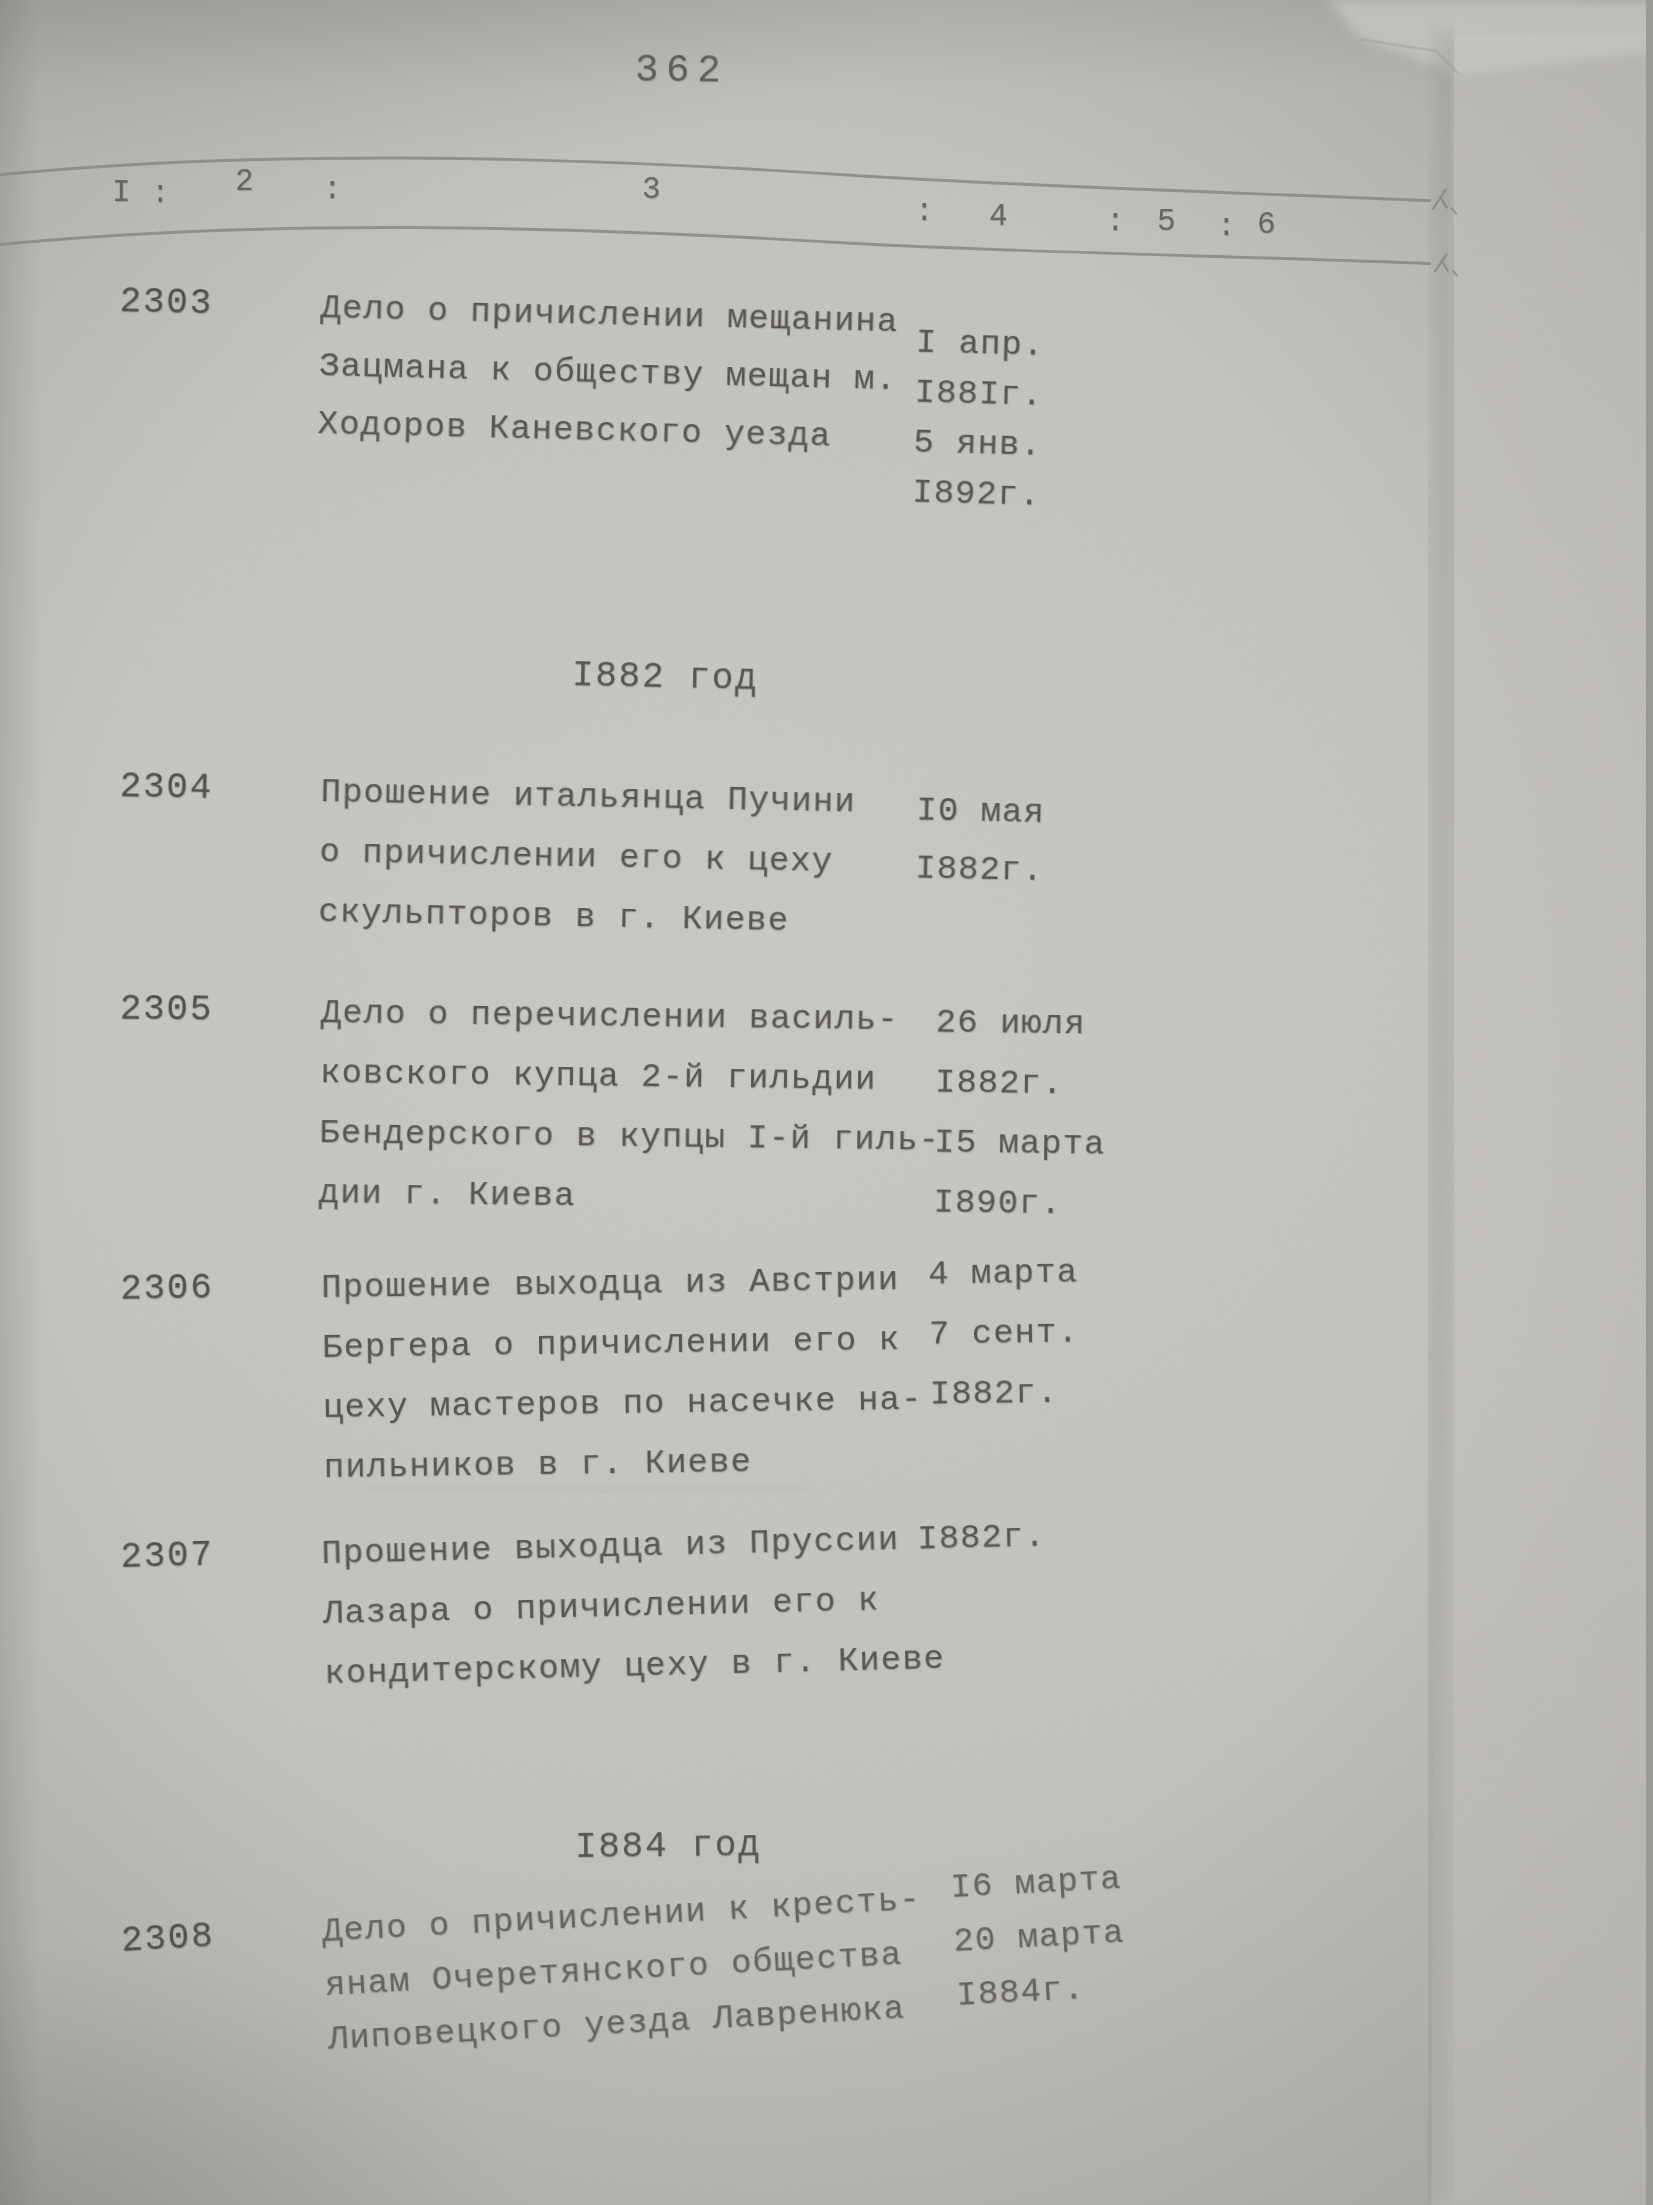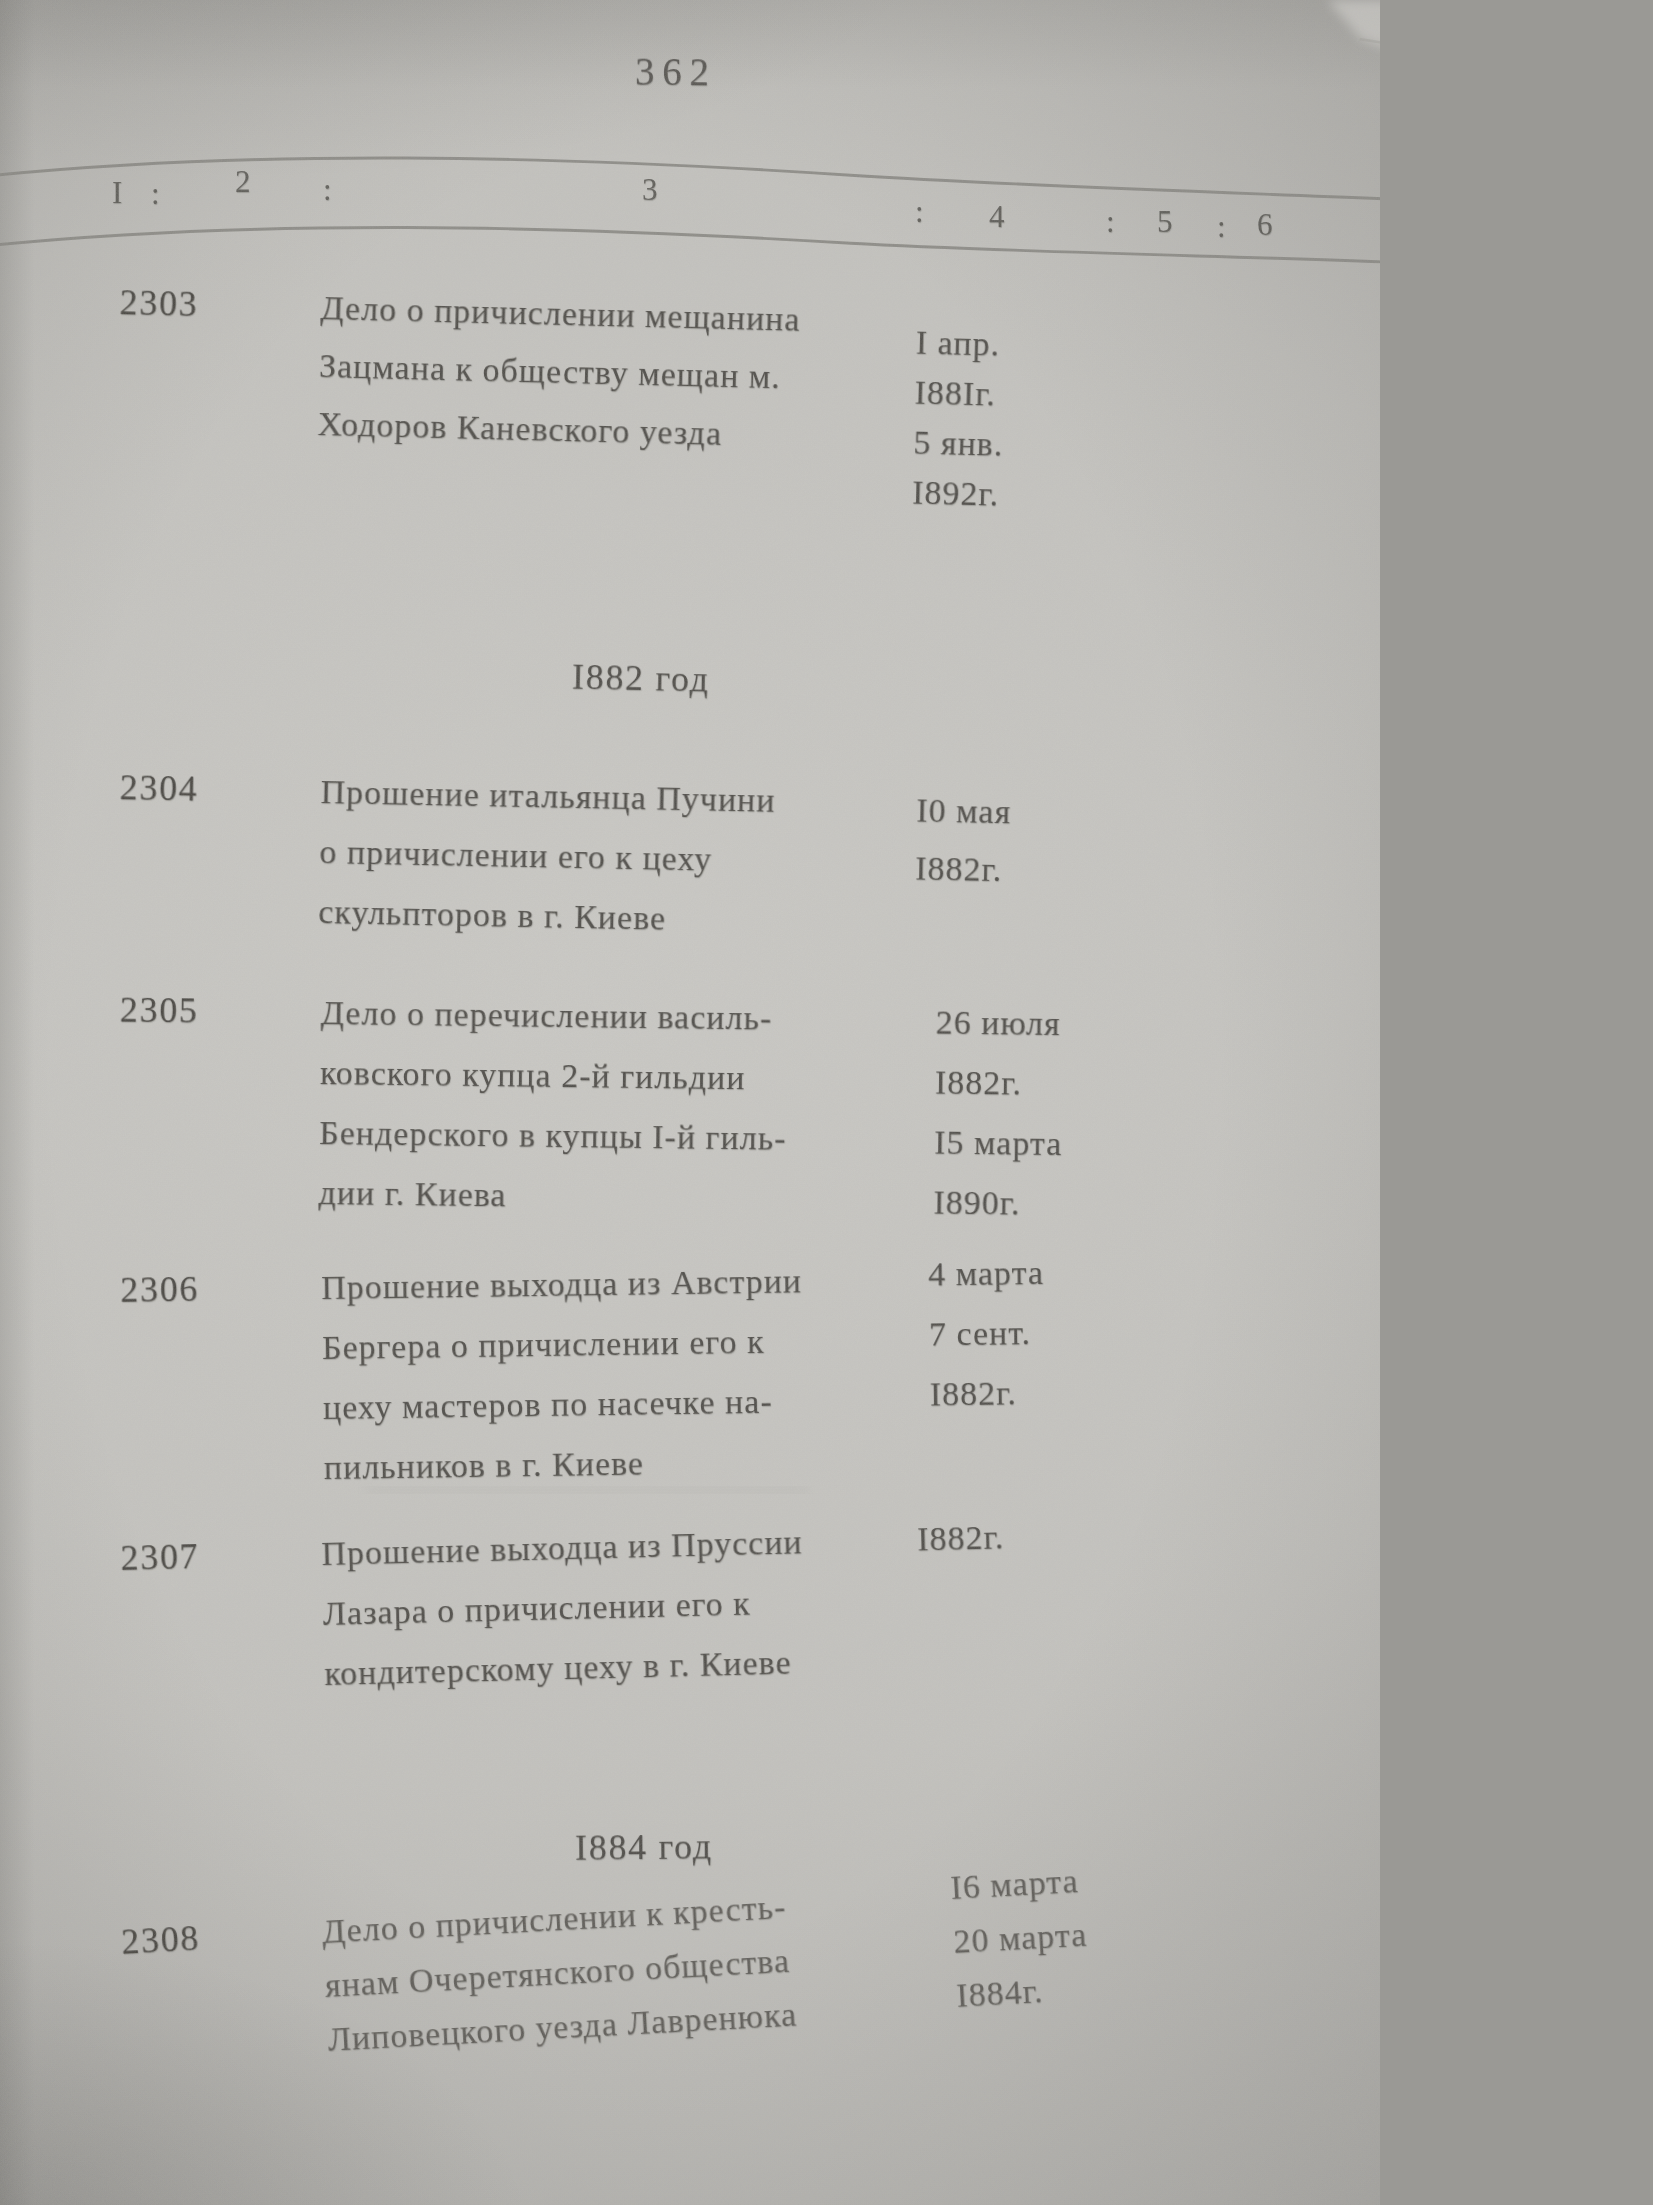--- a/index.html
+++ b/index.html
@@ -1,17 +1,17 @@
 <!DOCTYPE html>
 <html style="font-size:13.6px"><head>
 <meta charset="utf-8">
 <style>
   html,body{margin:0;padding:0;background:#9a9995;}
-  #stage{position:relative;width:1380px;height:2205px;overflow:hidden;
-         font-family:Liberation Serif, serif;}
+  #stage{position:relative;width:1646px;height:2205px;overflow:hidden;
+         font-family:Liberation Mono, monospace;}
 
   
   .paper{position:absolute;inset:0;
     background:
       linear-gradient(90deg, rgba(120,119,115,.28) 0%, rgba(120,119,115,0) 2.5%),
       linear-gradient(180deg, rgba(110,109,105,.16) 0%, rgba(110,109,105,0) 4%),
       radial-gradient(1957px 1489px at 42% 44%, #cbcac6 0%, #c4c3bf 55%, #b4b3af 100%);}
   .vignette{position:absolute;inset:0;pointer-events:none;
     background:
       radial-gradient(766px 442px at 0% 102%, rgba(58,57,54,.20), rgba(58,57,54,0) 70%),

